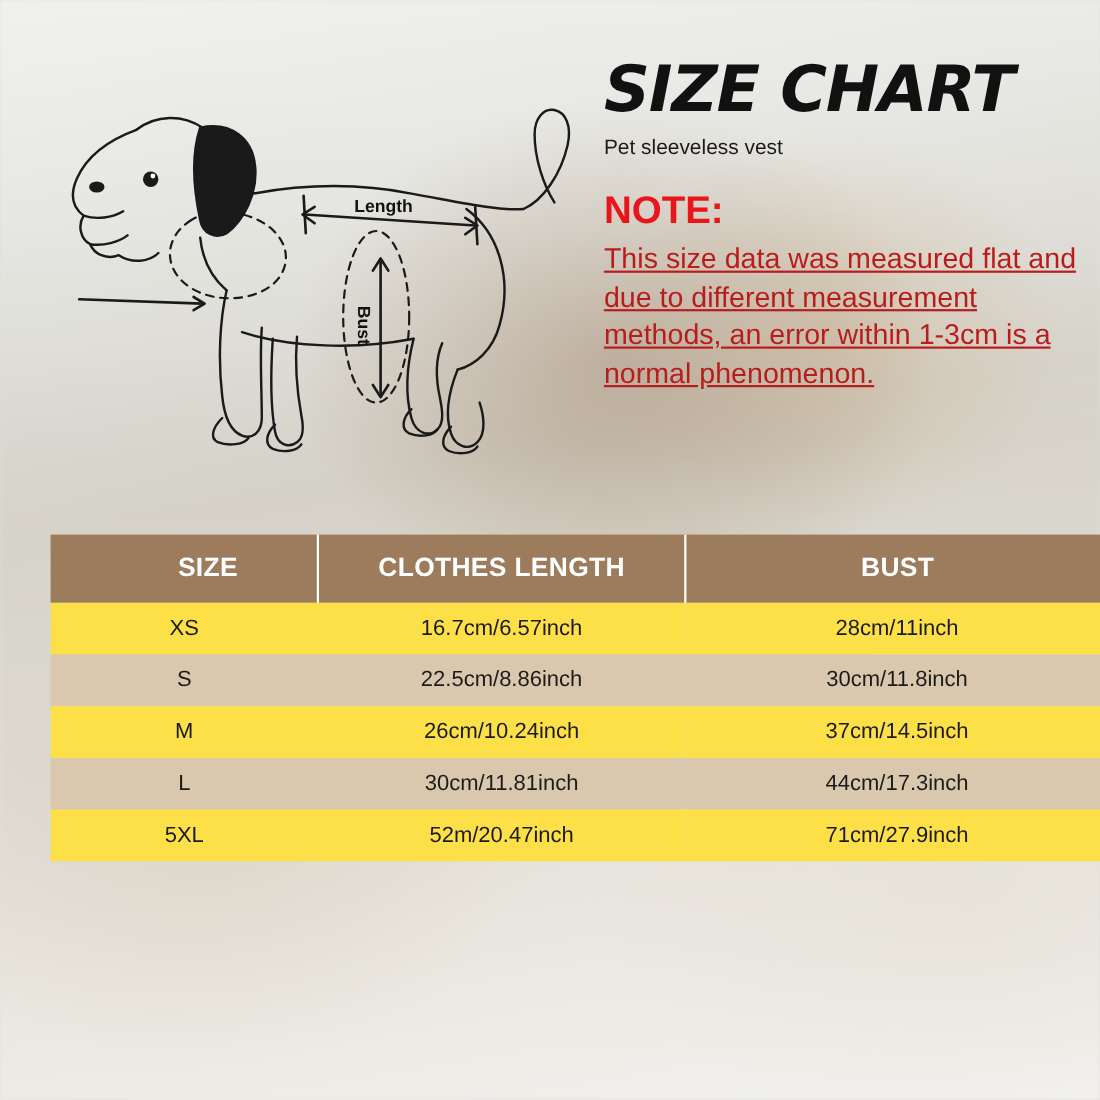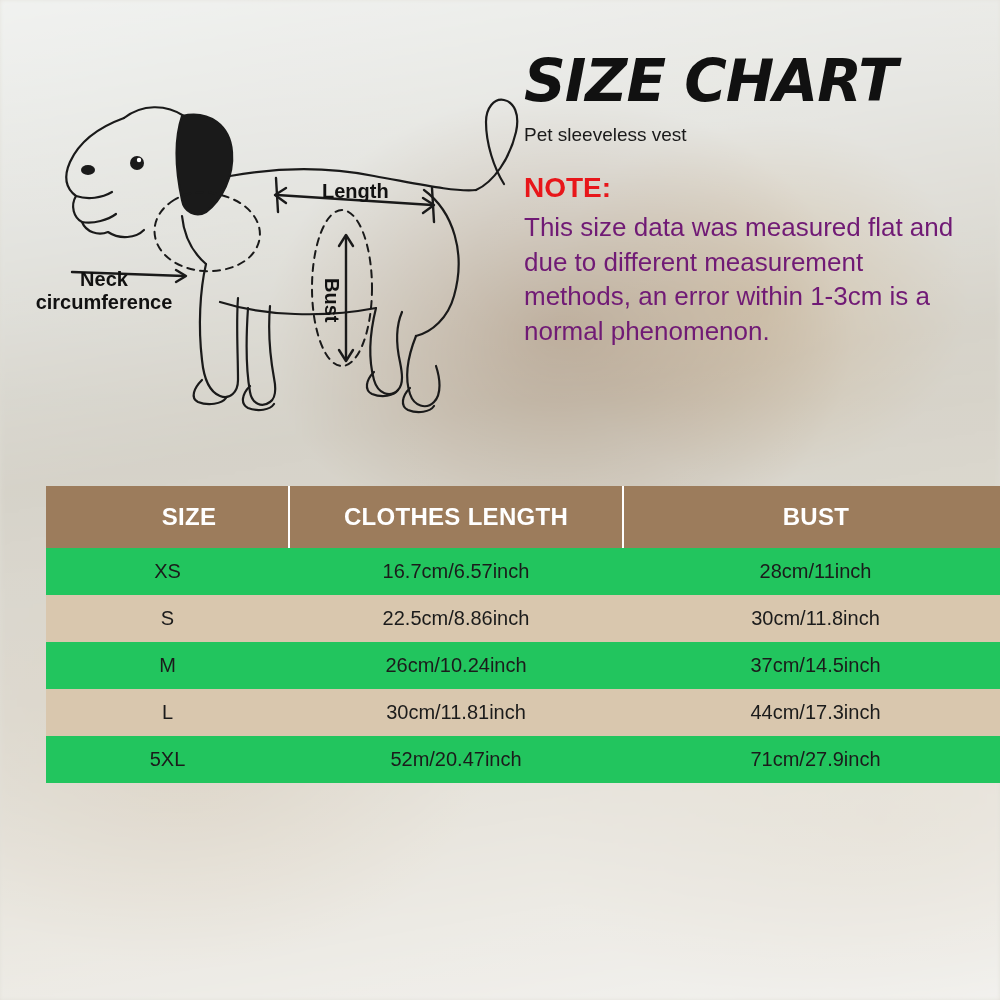--- a/index.html
+++ b/index.html
@@ -37,21 +37,21 @@
     background: linear-gradient(180deg, rgba(255,255,255,0.35), rgba(255,255,255,0.12) 40%, rgba(255,255,255,0.3) 100%);
   }
   .content {
     position: absolute;
     inset: 0;
   }
 
   
   .title-block {
     position: absolute;
-    left: 524px;
+    left: 549px;
     top: 52px;
     width: 446px;
   }
   .size-chart-title {
     font-family: "DejaVu Sans", sans-serif;
     font-weight: bold;
     font-style: italic;
     font-size: 58px;
     letter-spacing: -1px;
     color: #111111;
@@ -59,42 +59,43 @@
     white-space: nowrap;
   }
   .subtitle {
     margin-top: 14px;
     font-size: 19px;
     color: #1a1a1a;
     font-weight: 400;
   }
   .note-label {
     margin-top: 26px;
-    font-size: 28px;
+    font-size: 35px;
     color: #e8161a;
     font-weight: 700;
   }
   .note-body {
     margin-top: 6px;
     font-size: 26px;
     line-height: 1.33;
-    color: #701a75;
+    color: #b91c1c;
+    text-decoration: underline;
   }
 
   
   .illustration {
     position: absolute;
     left: 24px;
     top: 40px;
     width: 500px;
     height: 420px;
   }
   .illus-label {
     position: absolute;
-    font-size: 20px;
+    font-size: 16px;
     font-weight: bold;
     color: #111;
     line-height: 1.15;
   }
   .lbl-length { left: 298px; top: 140px; }
   .lbl-neck { left: 10px; top: 228px; width: 140px; text-align: center; }
   .lbl-bust {
     left: 296px;
     top: 238px;
     writing-mode: vertical-rl;
@@ -120,21 +121,21 @@
     font-weight: bold;
     height: 60px;
     letter-spacing: 0.3px;
   }
   table.size-table td {
     font-size: 20px;
     color: #1b1b1b;
     height: 45px;
     text-align: center;
   }
-  table.size-table tr.row-odd td { background: #22c55e; }
+  table.size-table tr.row-odd td { background: #fde047; }
   table.size-table tr.row-even td { background: #d9c7ae; }
   .col-size { width: 196px; padding-left: 45px; }
   .col-len { width: 330px; }
   .col-bust { width: 382px; }
   .hdr-sep {
     border-right: 2px solid #ffffff;
   }
 </style>
 </head>
 <body>
@@ -212,21 +213,20 @@
           <path d="M252 138 L 254 172"></path>
           <path d="M408 148 L 410 182"></path>
 
           <path d="M322 196 L 322 320"></path>
           <path d="M315 206 L 322 195 L 329 206"></path>
           <path d="M315 310 L 322 321 L 329 310"></path>
         </g>
       </svg>
 
       <div class="illus-label lbl-length">Length</div>
-      <div class="illus-label lbl-neck">Neck circumference</div>
       <div class="illus-label lbl-bust">Bust</div>
     </div>
 
     <div class="title-block">
       <div class="size-chart-title">SIZE CHART</div>
       <div class="subtitle">Pet sleeveless vest</div>
       <div class="note-label">NOTE:</div>
       <div class="note-body">This size data was measured flat and due to different measurement methods, an error within 1-3cm is a normal phenomenon.</div>
     </div>
 

